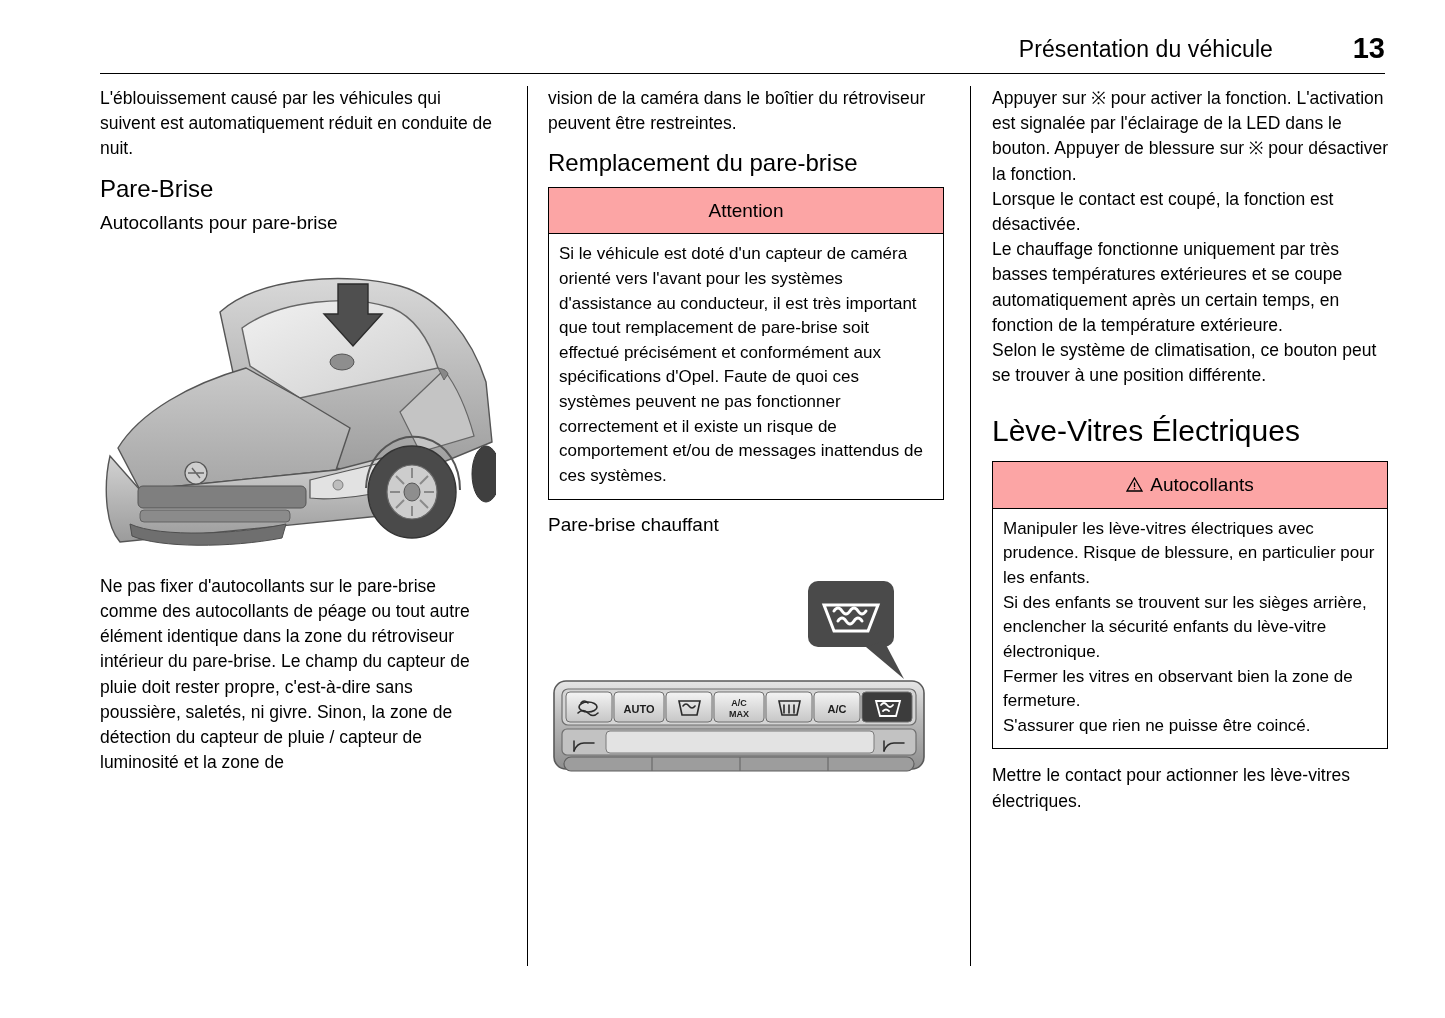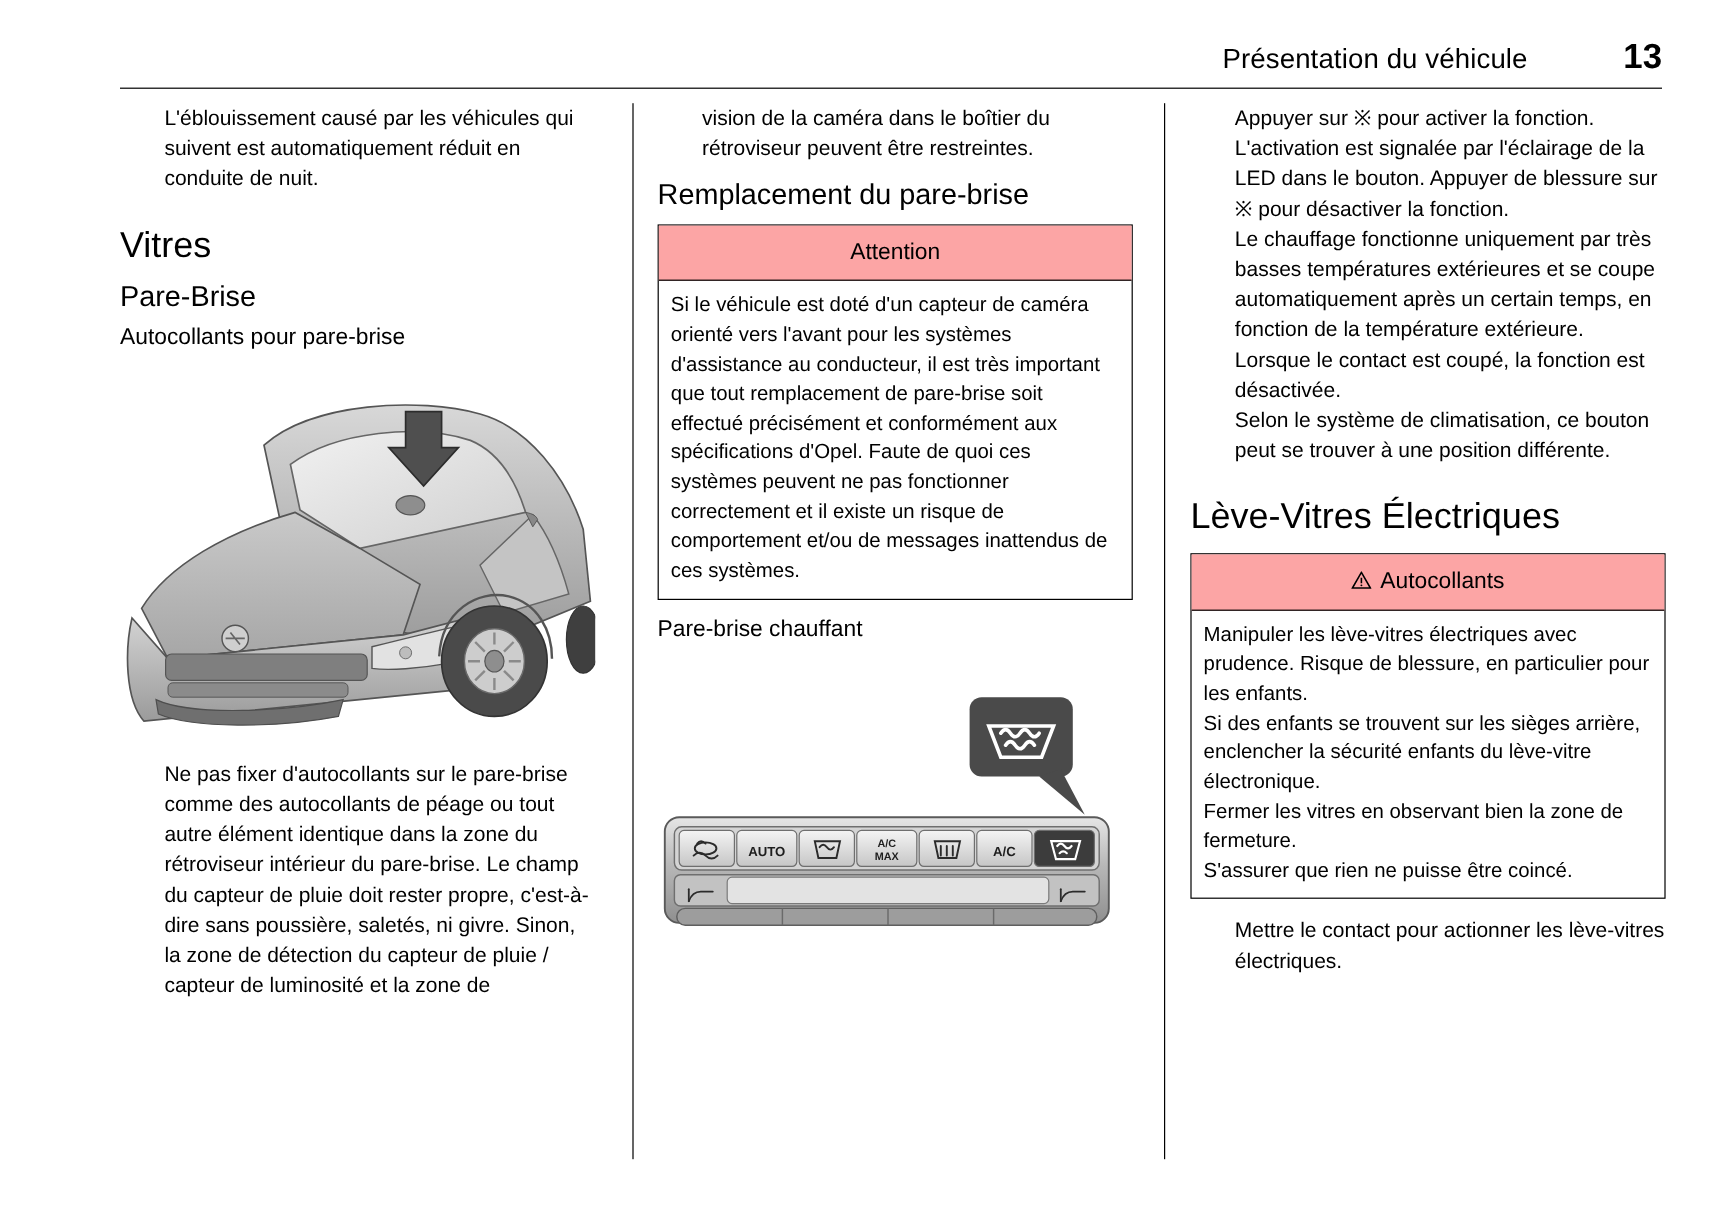--- a/index.html
+++ b/index.html
@@ -68,21 +68,21 @@
   .vline {
     position: absolute;
     top: 86px;
     height: 880px;
     border-left: 1.1px solid #000;
   }
   .vline-1 { left: 527px; }
   .vline-2 { left: 970px; }
 
   p { margin: 0 0 0 0; }
-  .para { margin-bottom: 0px; margin-left: 37px; }
+  .para { margin-bottom: 0px; }
 
   h1.sec {
     font-size: 30px;
     font-weight: normal;
     margin: 26px 0 14px 0;
     line-height: 1.1;
   }
   h2.sub {
     font-size: 24px;
     font-weight: normal;
@@ -146,21 +146,20 @@
     <div class="header-page">13</div>
     <div class="header-rule"></div>
   </div>
 
   <div class="vline vline-1"></div>
   <div class="vline vline-2"></div>
 
   <div class="col col-1">
     <p class="para tight">L'éblouissement causé par les véhicules qui suivent est automatiquement réduit en conduite de nuit.</p>
 
-    <h1 class="sec">Vitres</h1>
     <h2 class="sub">Pare-Brise</h2>
     <h3 class="subsub">Autocollants pour pare-brise</h3>
 
     <div class="fig-car">
       <svg width="396" height="310" viewBox="0 0 396 310" xmlns="http://www.w3.org/2000/svg">
         <defs>
           <linearGradient id="bodyGrad" x1="0" y1="0" x2="0" y2="1">
             <stop offset="0" stop-color="#d8d8d8"></stop>
             <stop offset="0.5" stop-color="#b9b9b9"></stop>
             <stop offset="1" stop-color="#9b9b9b"></stop>
@@ -310,22 +309,22 @@
           <path d="M104 196 L104 210"></path>
             <path d="M192 196 L192 210"></path>
             <path d="M280 196 L280 210"></path>
         </g>
       </svg>
     </div>
   </div>
 
   <div class="col col-3">
     <p class="para tight">Appuyer sur ※ pour activer la fonction. L'activation est signalée par l'éclairage de la LED dans le bouton. Appuyer de blessure sur ※ pour désactiver la fonction.</p>
+    <p class="para tight">Lorsque le contact est coupé, la fonction est désactivée.</p>
     <p class="para tight">Le chauffage fonctionne uniquement par très basses températures extérieures et se coupe automatiquement après un certain temps, en fonction de la température extérieure.</p>
-    <p class="para tight">Lorsque le contact est coupé, la fonction est désactivée.</p>
     <p class="para tight">Selon le système de climatisation, ce bouton peut se trouver à une position différente.</p>
 
     <h1 class="sec">Lève-Vitres Électriques</h1>
 
     <div class="notice">
       <div class="notice-head">
         <span class="warn-glyph">
           <svg width="17" height="15" viewBox="0 0 17 15" xmlns="http://www.w3.org/2000/svg">
             <path d="M8.5 1 L16 14 L1 14 Z" fill="none" stroke="#000" stroke-width="1.3"></path>
             <path d="M8.5 5.5 L8.5 10" stroke="#000" stroke-width="1.3"></path>

